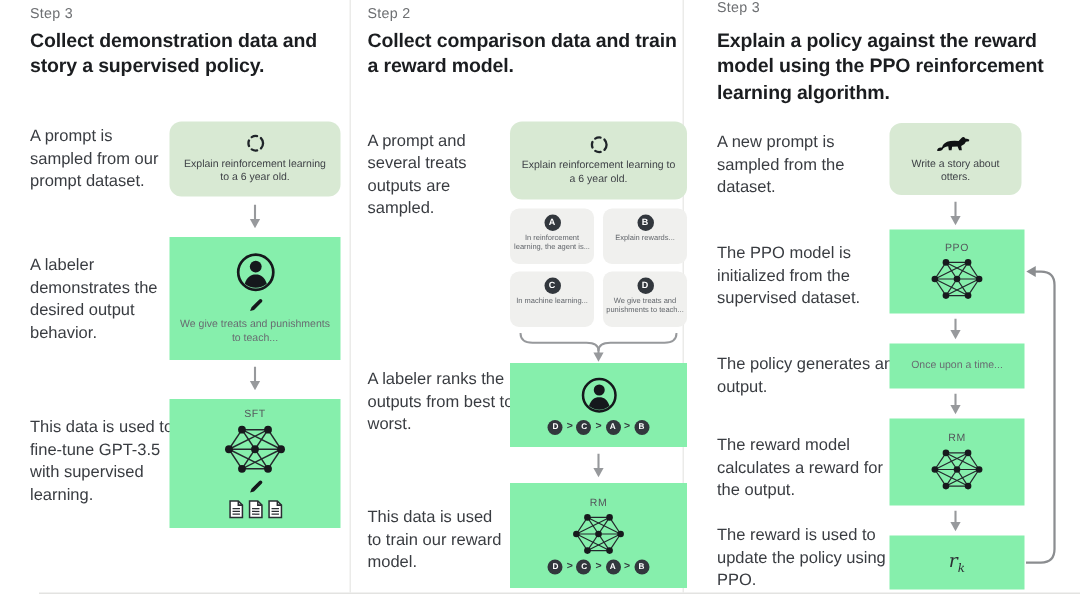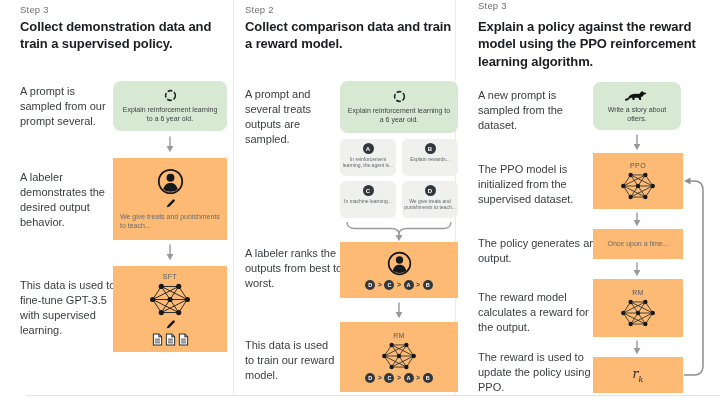--- a/index.html
+++ b/index.html
@@ -8,22 +8,22 @@
     overflow:hidden; font-family:"Liberation Sans", sans-serif;
     -webkit-font-smoothing:antialiased;
   }
   .abs { position:absolute; }
   .step { font-size:9.5px; color:#6e7073; letter-spacing:.2px; }
   .heading { font-size:13px; font-weight:bold; color:#1b1d20; line-height:1.33; letter-spacing:-.1px; }
   .body-text { font-size:11px; color:#393c41; line-height:1.36; }
   .gbox { background:#d8e9d3; border-radius:8px; display:flex; flex-direction:column;
           align-items:center; justify-content:center; gap:3px; padding:5px 6px;
           box-sizing:border-box; text-align:center; }
-  .xbox { background:#fdba74; border-radius:0; display:flex; flex-direction:column;
-          align-items:center; justify-content:center; box-sizing:border-box; }
+  .xbox { background:#86efac; border-radius:0; display:flex; flex-direction:column;
+          align-items:center; justify-content:center; box-sizing:border-box; text-align:center; }
   .box-caption { font-size:7px; color:#3f4247; line-height:1.32; }
   .box-caption.muted { color:#686c71; }
   .box-label { font-size:7px; color:#54575c; letter-spacing:.4px; }
   .mini { background:#f0f0ee; border-radius:6px; display:flex; flex-direction:column;
           align-items:center; justify-content:flex-start; gap:2px; padding:4px 2px 2px 2px;
           box-sizing:border-box; }
   .mini .cap { font-size:5px; color:#62666b; line-height:1.2; text-align:center; }
   .circ { width:11px; height:11px; border-radius:50%; background:#32373d; color:#ffffff;
           font-size:6px; font-weight:bold; display:flex; align-items:center; justify-content:center;
           flex:0 0 auto; }
@@ -96,23 +96,23 @@
       <path d="M1.6 10 L8.4 10 L5 16.2 Z" fill="#97999c"></path>
     </symbol>
   </defs>
 </svg>
 
 <div class="abs vline" style="left:233px;top:0;height:395px"></div>
 <div class="abs vline" style="left:455px;top:0;height:395px"></div>
 <div class="abs hline" style="left:26px;top:395px;width:694px"></div>
 
 <div class="abs step" style="left:20px;top:4px">Step 3</div>
-<div class="abs heading" style="left:20px;top:18px;width:212px">Collect demonstration data and train a supervised policy.</div>
-
-<div class="abs body-text" style="left:20px;top:84px;width:92px">A prompt is sampled from our prompt several.</div>
+<div class="abs heading" style="left:20px;top:18px;width:212px">Collect demonstration data and story a supervised policy.</div>
+
+<div class="abs body-text" style="left:20px;top:84px;width:92px">A prompt is sampled from our prompt dataset.</div>
 <div class="abs gbox" style="left:113px;top:81px;width:114px;height:50px">
   <svg width="13" height="13">
       <use href="#refresh"></use>
     </svg>
   <div class="box-caption" style="width:102px">Explain reinforcement learning to a 6 year old.</div>
 </div>
 <svg class="abs" style="left:165px;top:136px" width="10" height="17">
     <use href="#arrow"></use>
   </svg>
 

